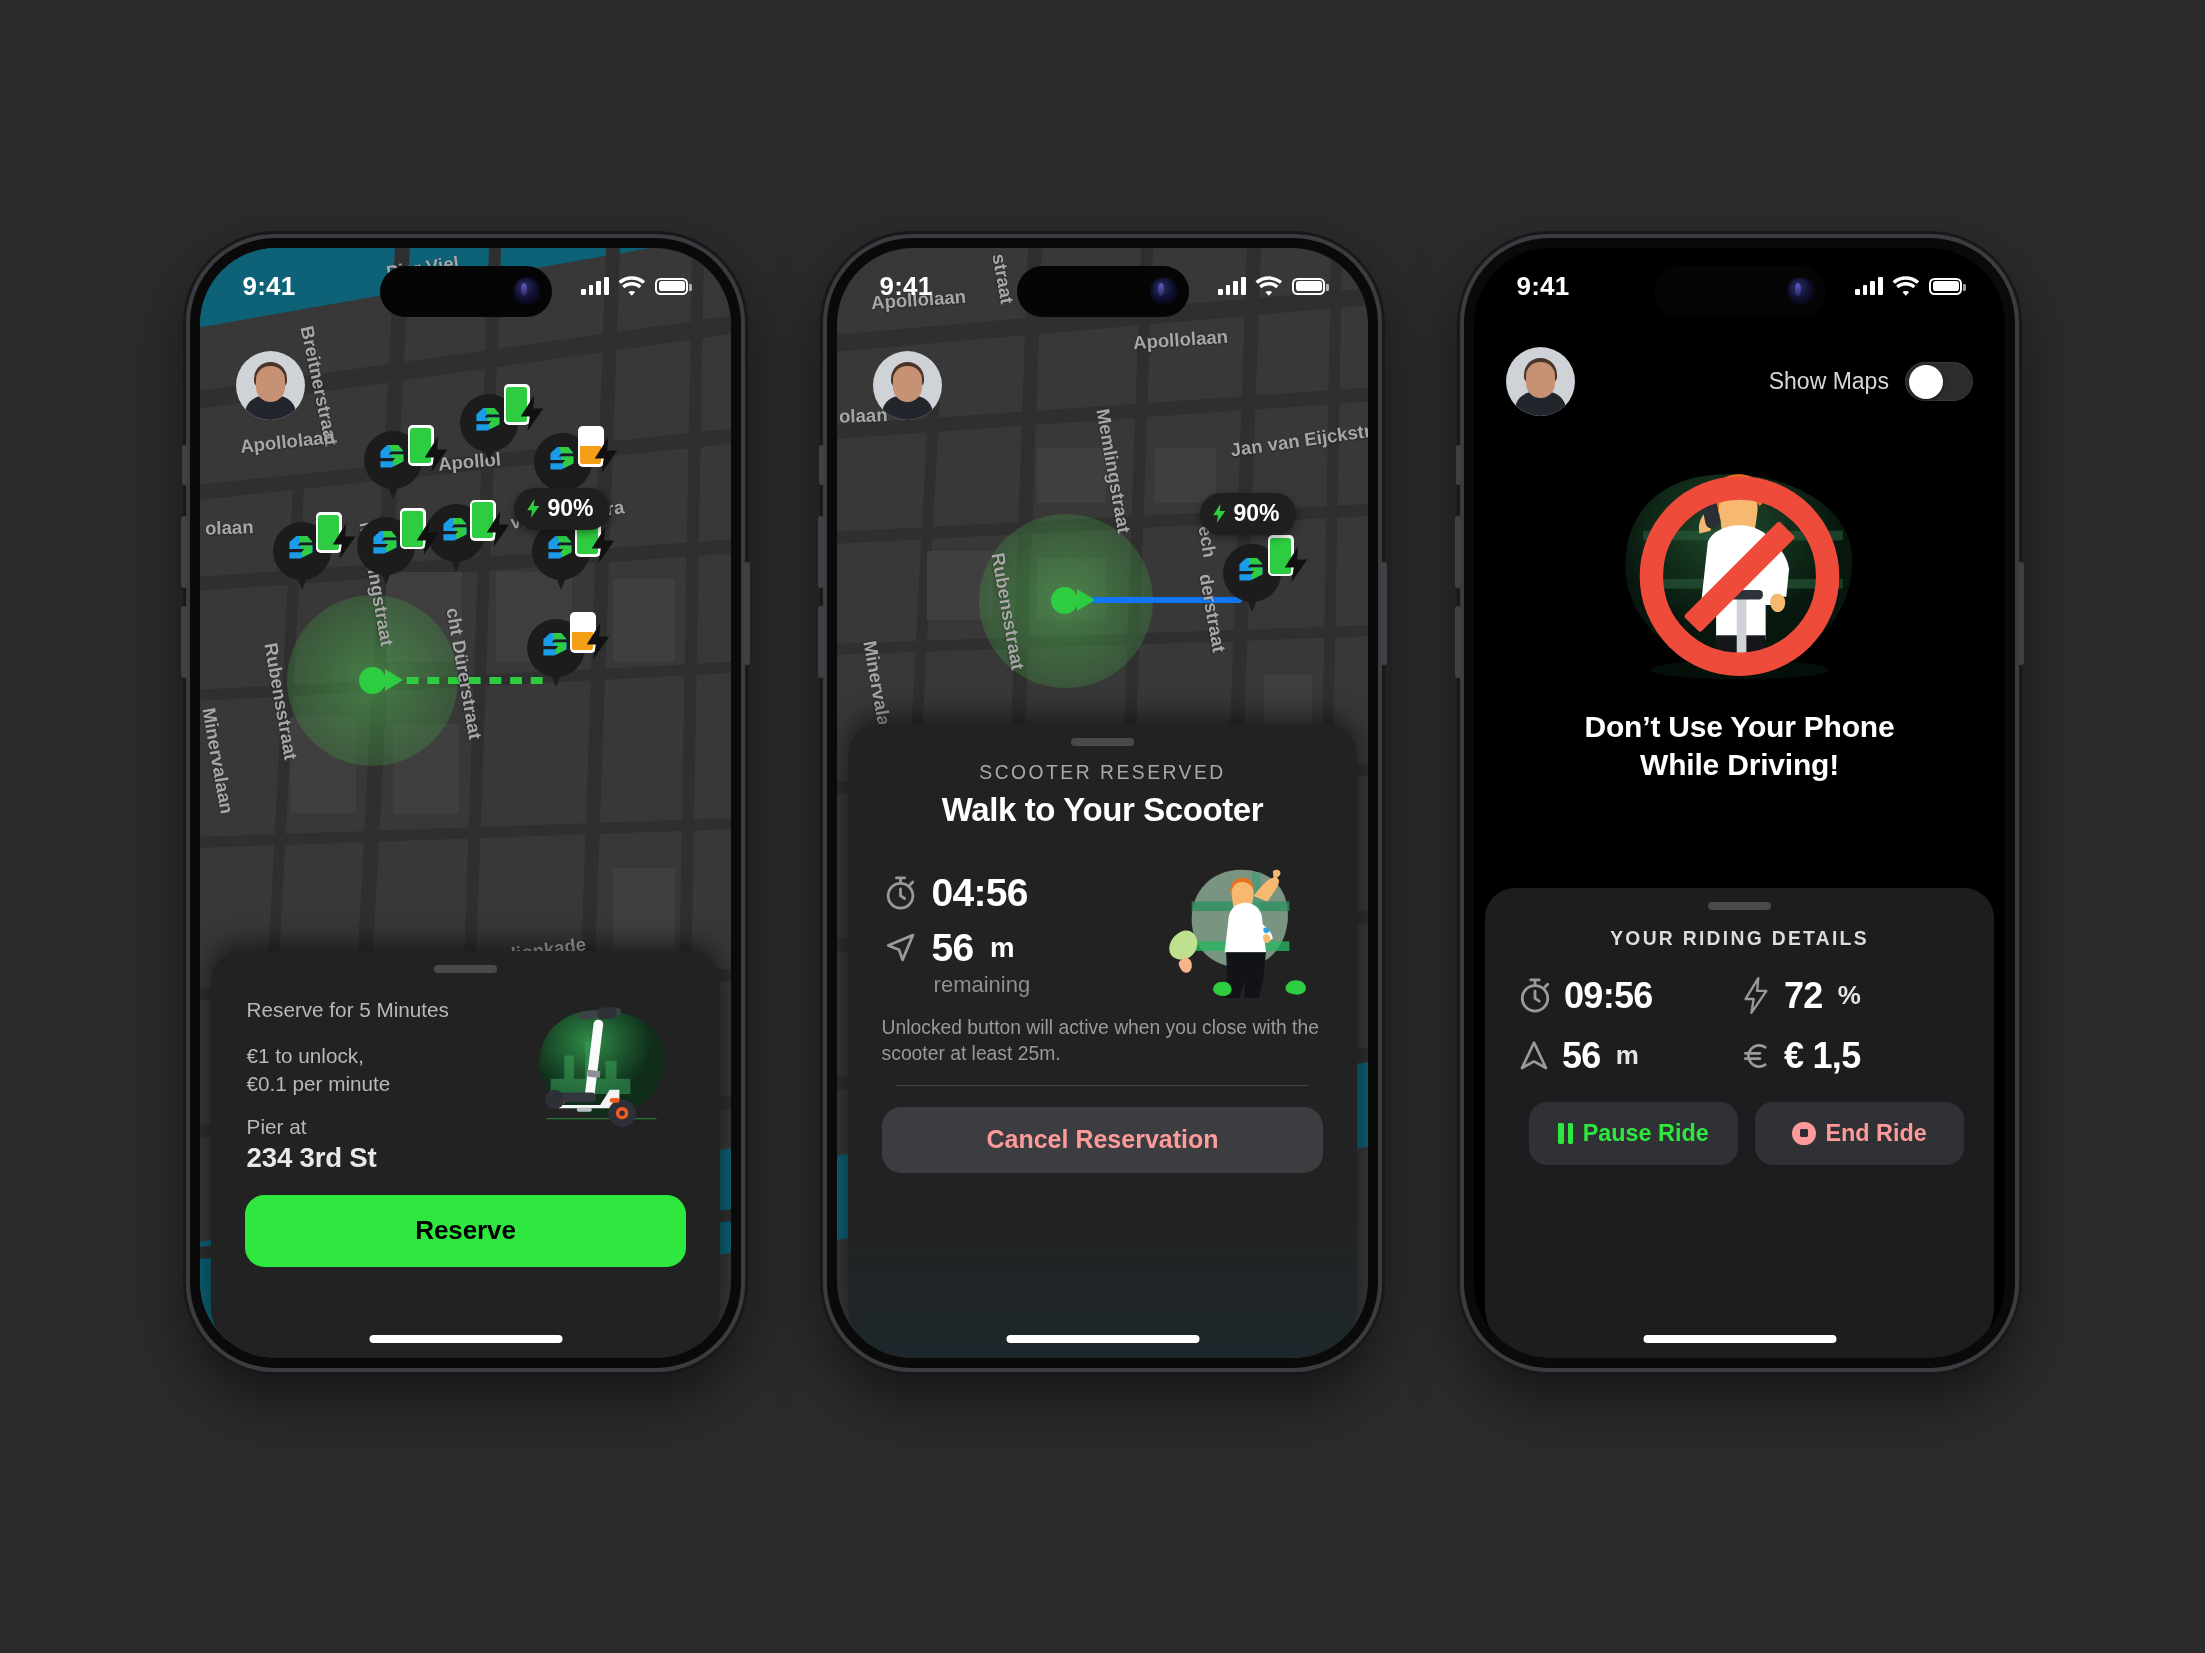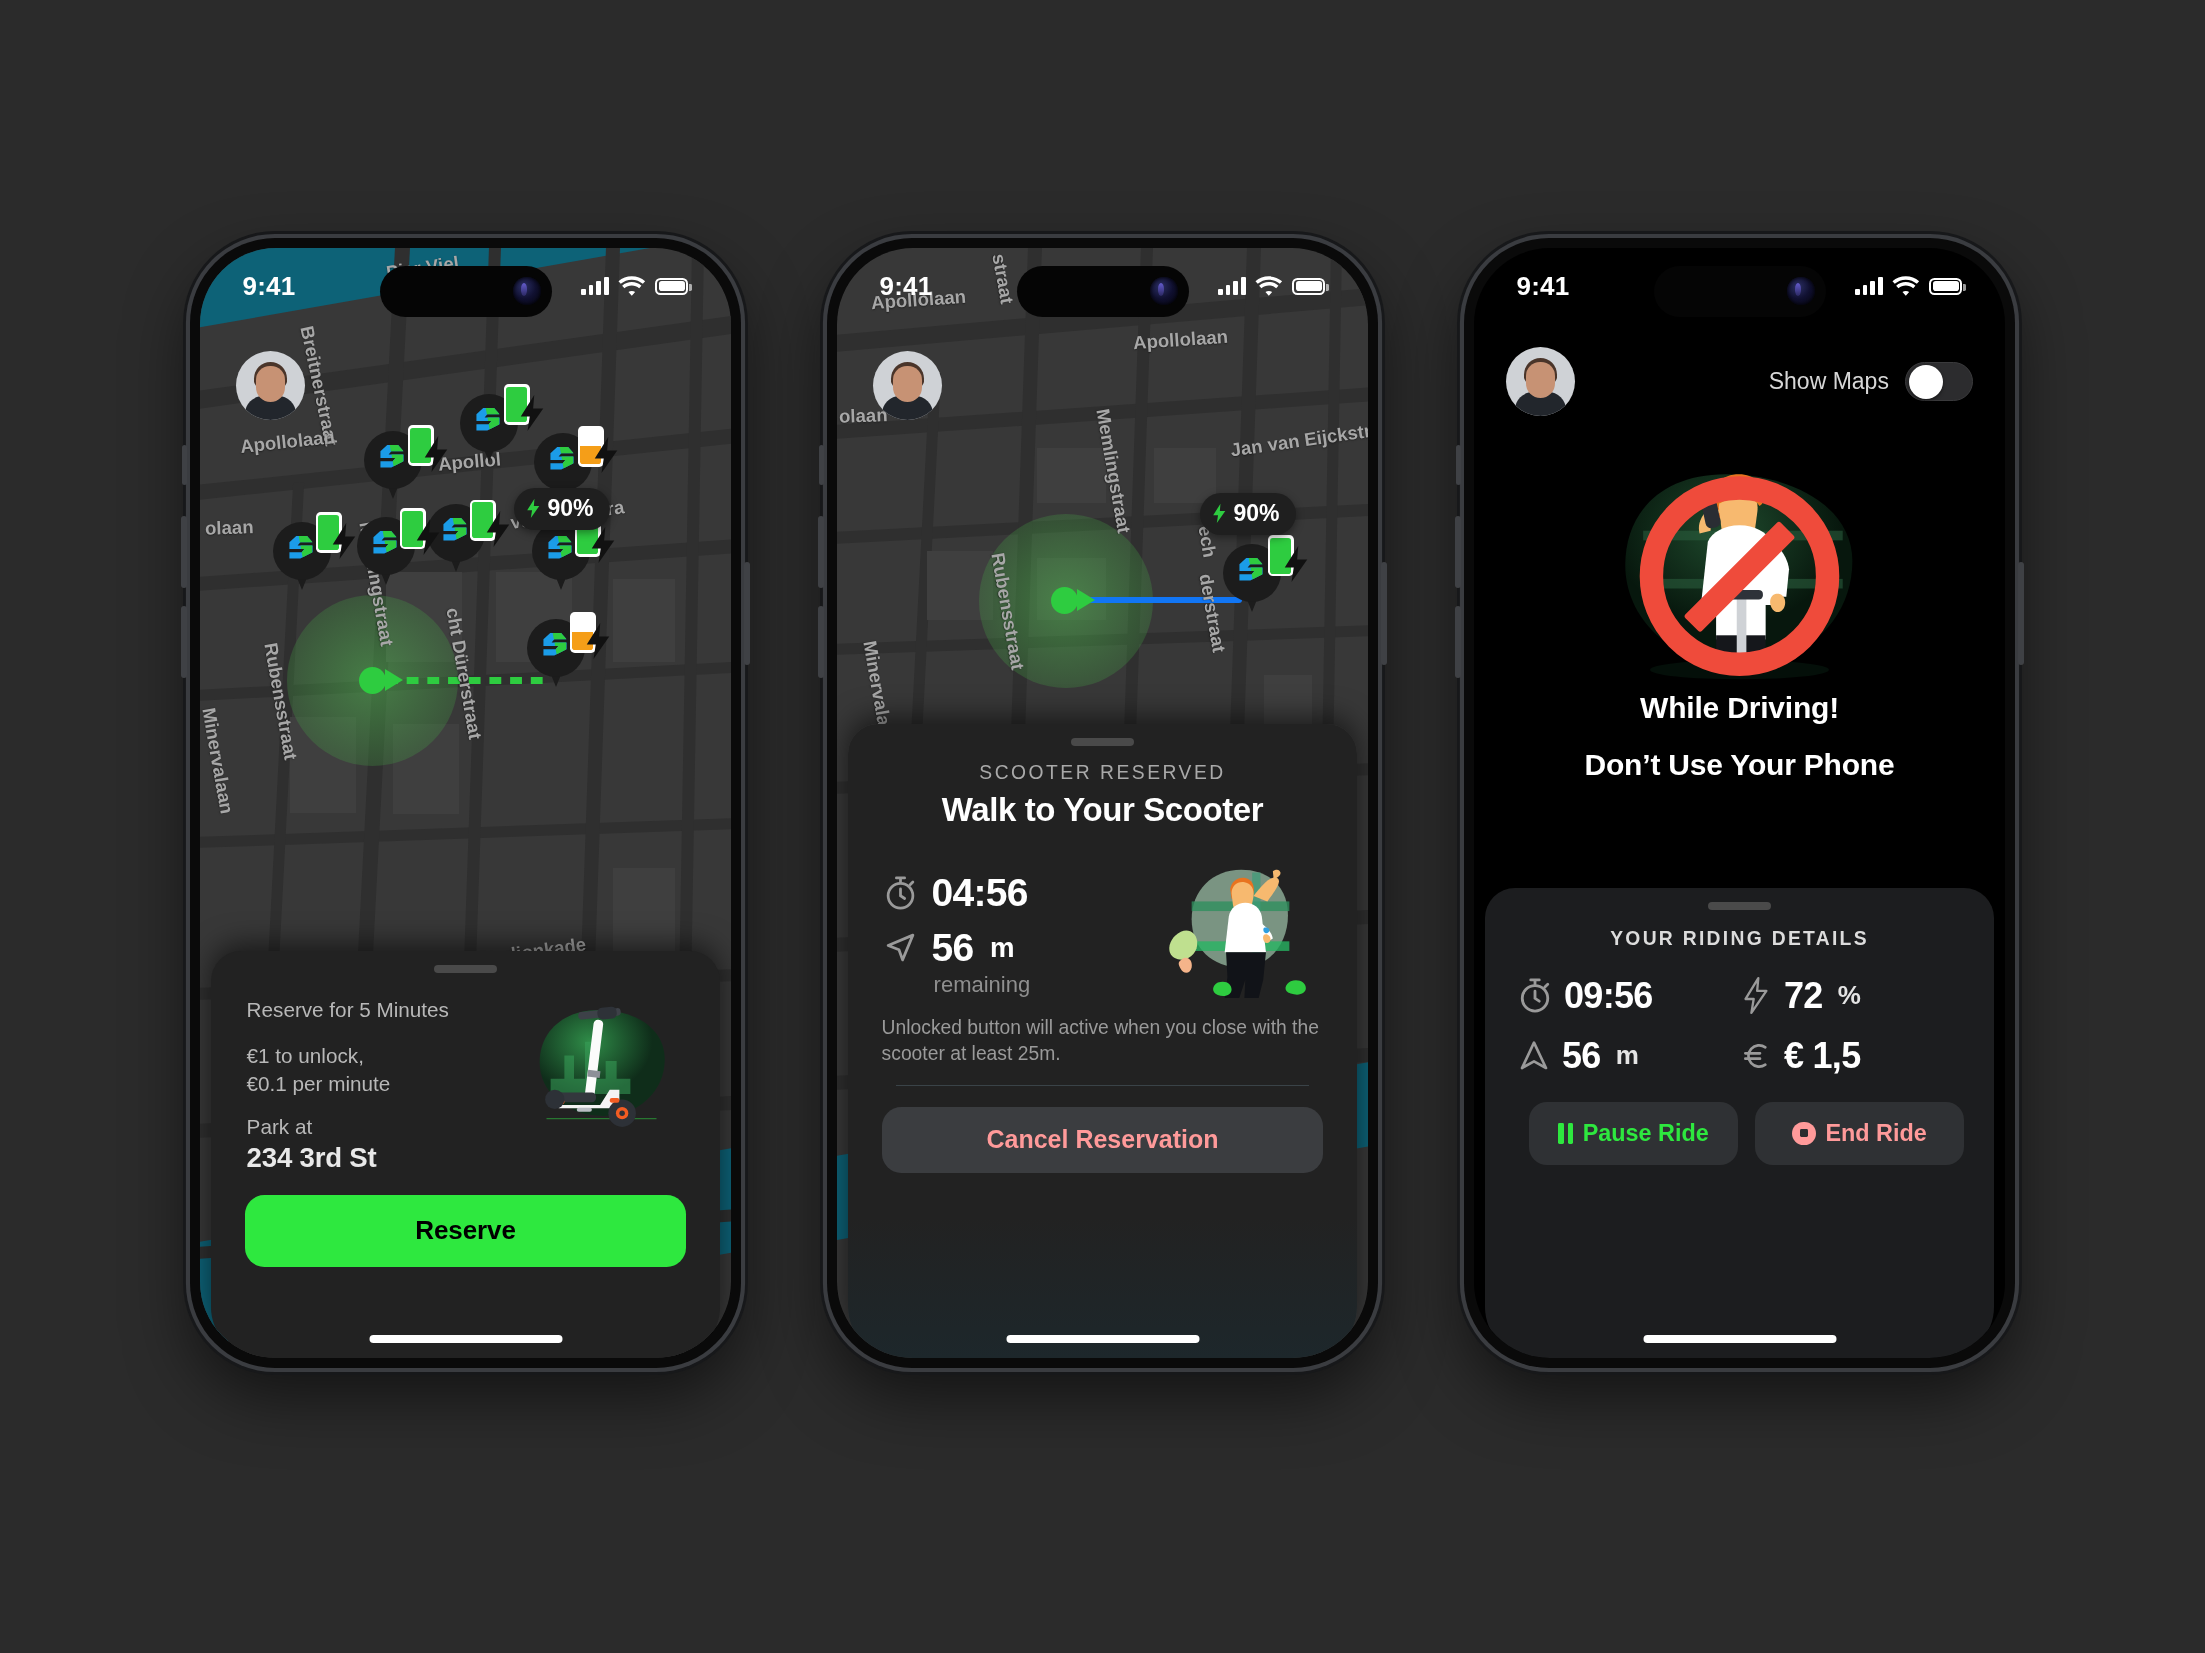--- a/index.html
+++ b/index.html
@@ -493,21 +493,21 @@
 
       <div class="sheet" style="height:407px;">
         <div class="grab"></div>
         <div class="res-body">
           <div class="res-lines">
             <div class="res-line">Reserve for 5 Minutes</div>
             <div class="res-gap"></div>
             <div class="res-line">€1 to unlock,</div>
             <div class="res-line">€0.1 per minute</div>
             <div class="res-gap"></div>
-            <div class="res-parkat">Park at</div>
+            <div class="res-parkat">Pier at</div>
             <div class="res-addr">234 3rd St</div>
           </div>
           <div class="illus">
             <svg viewBox="0 0 240 200" width="165" height="138">
               <defs>
                   <radialGradient id="g1" cx="40%" cy="30%">
                     <stop offset="0%" stop-color="#2f8c48"></stop>
                     <stop offset="100%" stop-color="#0f2d1a"></stop>
                   </radialGradient>
                 </defs>
@@ -763,22 +763,22 @@
             <path d="M254 124c16 10 26 26 28 42l-4 40h-26z" fill="#ffffff"></path>
             <path d="M262 202c10-2 16 6 14 16s-12 14-18 6-4-20 4-22z" fill="#f7b96f"></path>
             <rect x="176" y="214" width="72" height="54" fill="#ffffff"></rect>
             <rect x="176" y="262" width="72" height="46" fill="#15171b"></rect>
             <rect x="206" y="200" width="14" height="104" rx="6" fill="#cfd2d6"></rect>
             <rect x="182" y="196" width="62" height="14" rx="6" fill="#2e3239"></rect>
             <circle cx="210" cy="176" r="128" fill="none" stroke="#ef4b3b" stroke-width="34"></circle>
             <rect x="112" y="160" width="196" height="34" rx="4" fill="#ef4b3b" transform="rotate(-45 210 177)"></rect>
           </svg>
         </div>
+        <div class="warn-text">Don’t Use Your Phone</div>
         <div class="warn-text" style="margin-top:0;">While Driving!</div>
-        <div class="warn-text">Don’t Use Your Phone</div>
       </div>
 
       <div class="sheet" style="height:470px; background:#1c1d1f;">
         <div class="grab"></div>
         <div class="ride-eyebrow">YOUR RIDING DETAILS</div>
 
         <div class="ride-grid">
           <div class="ride-cell">
             <svg width="34" height="37" viewBox="0 0 24 26">
                 <circle cx="12" cy="15" r="9" fill="none" stroke="#9a9a9a" stroke-width="2"></circle>

